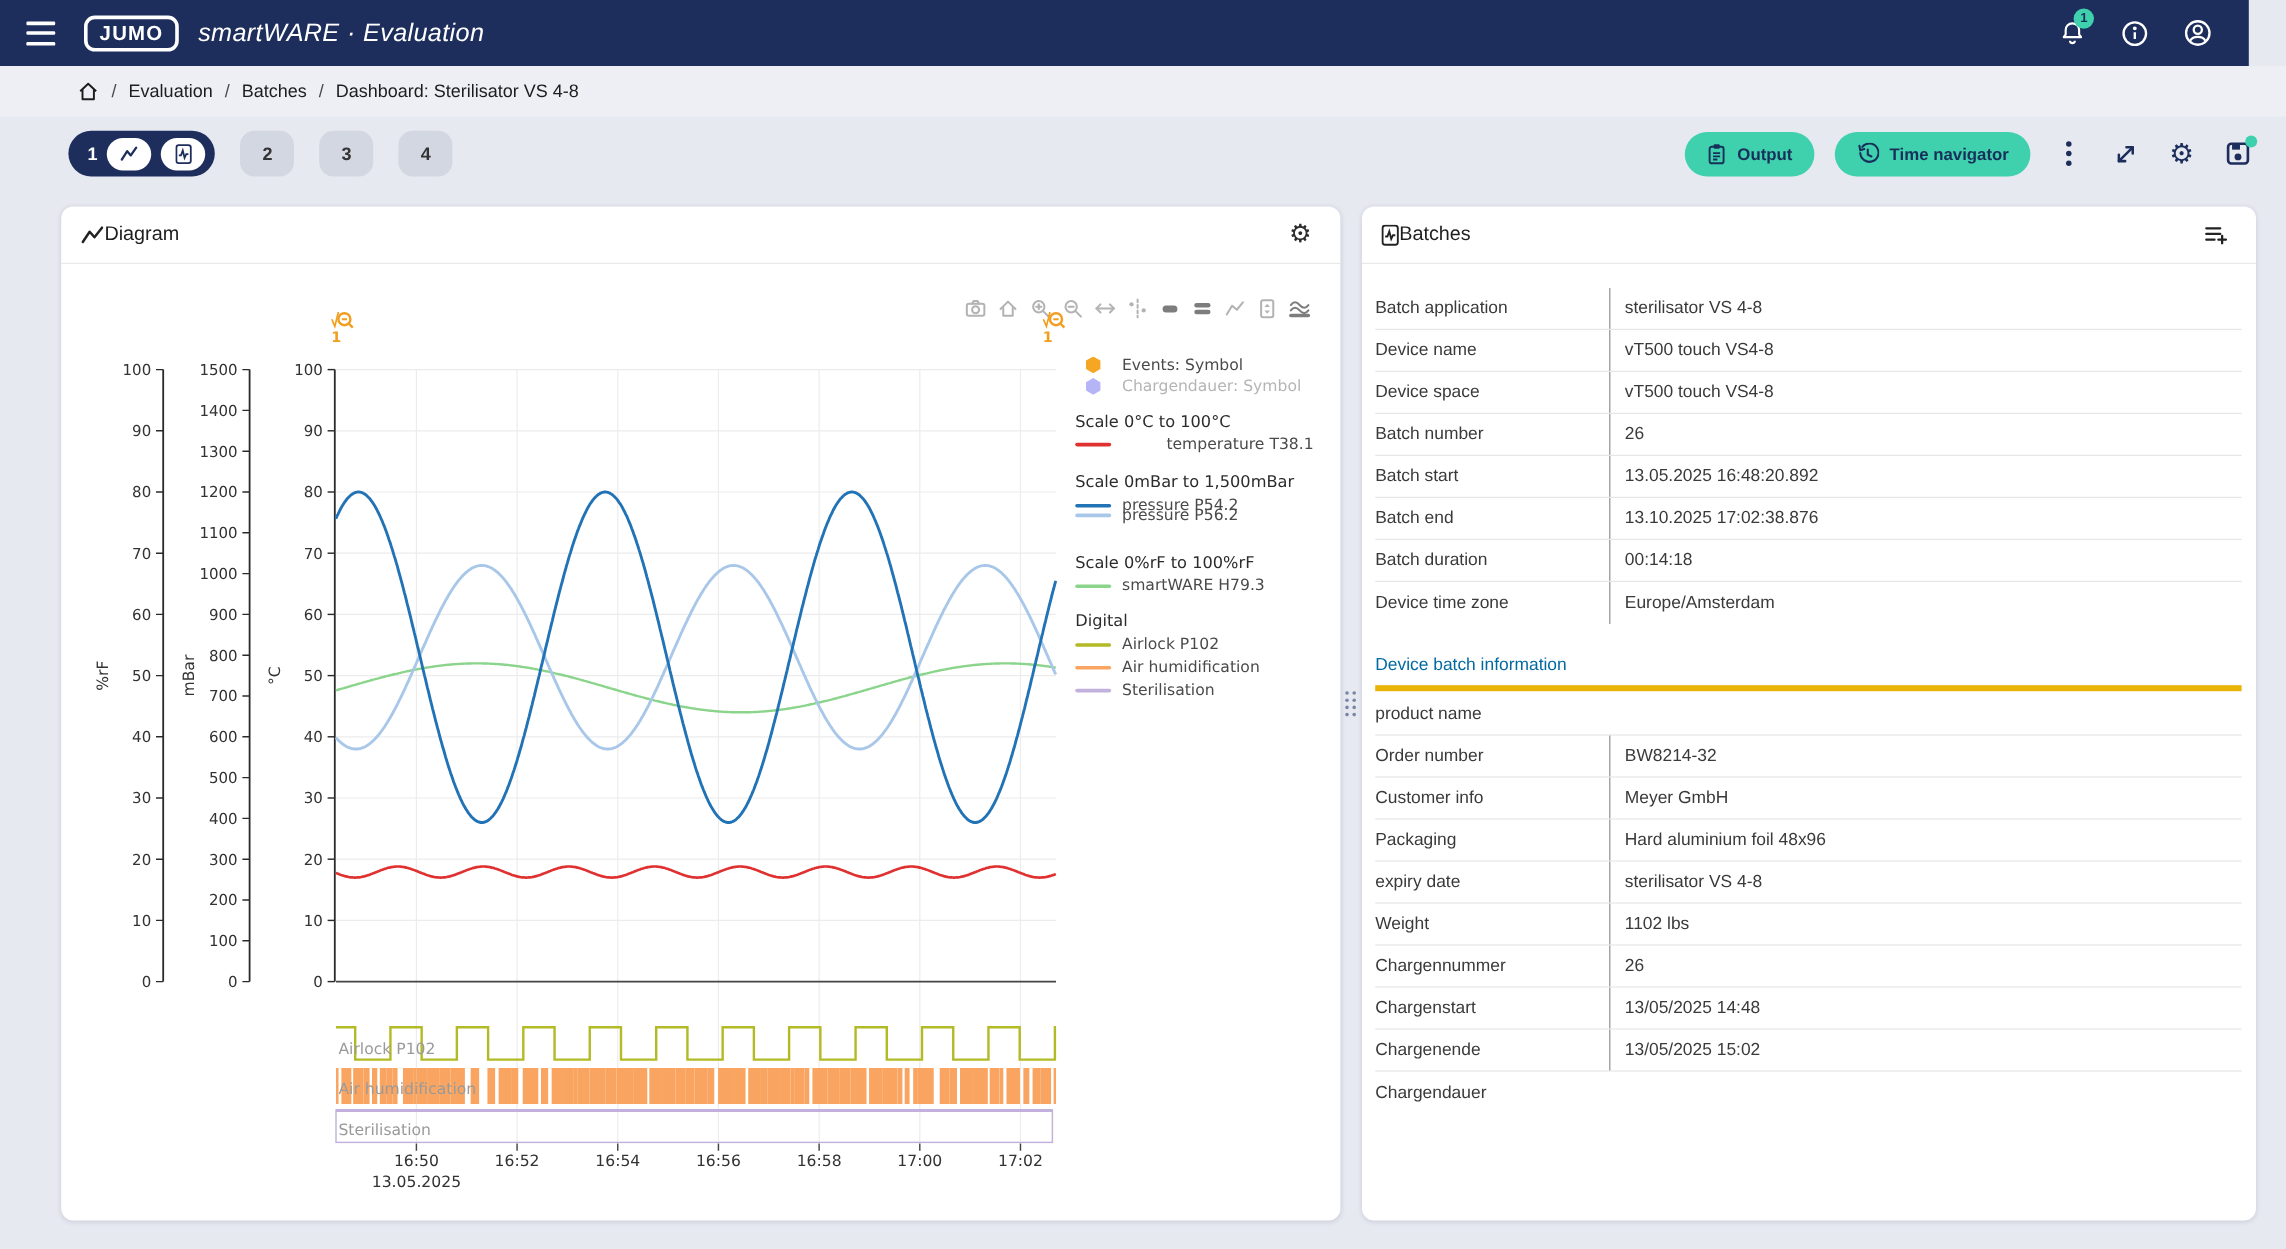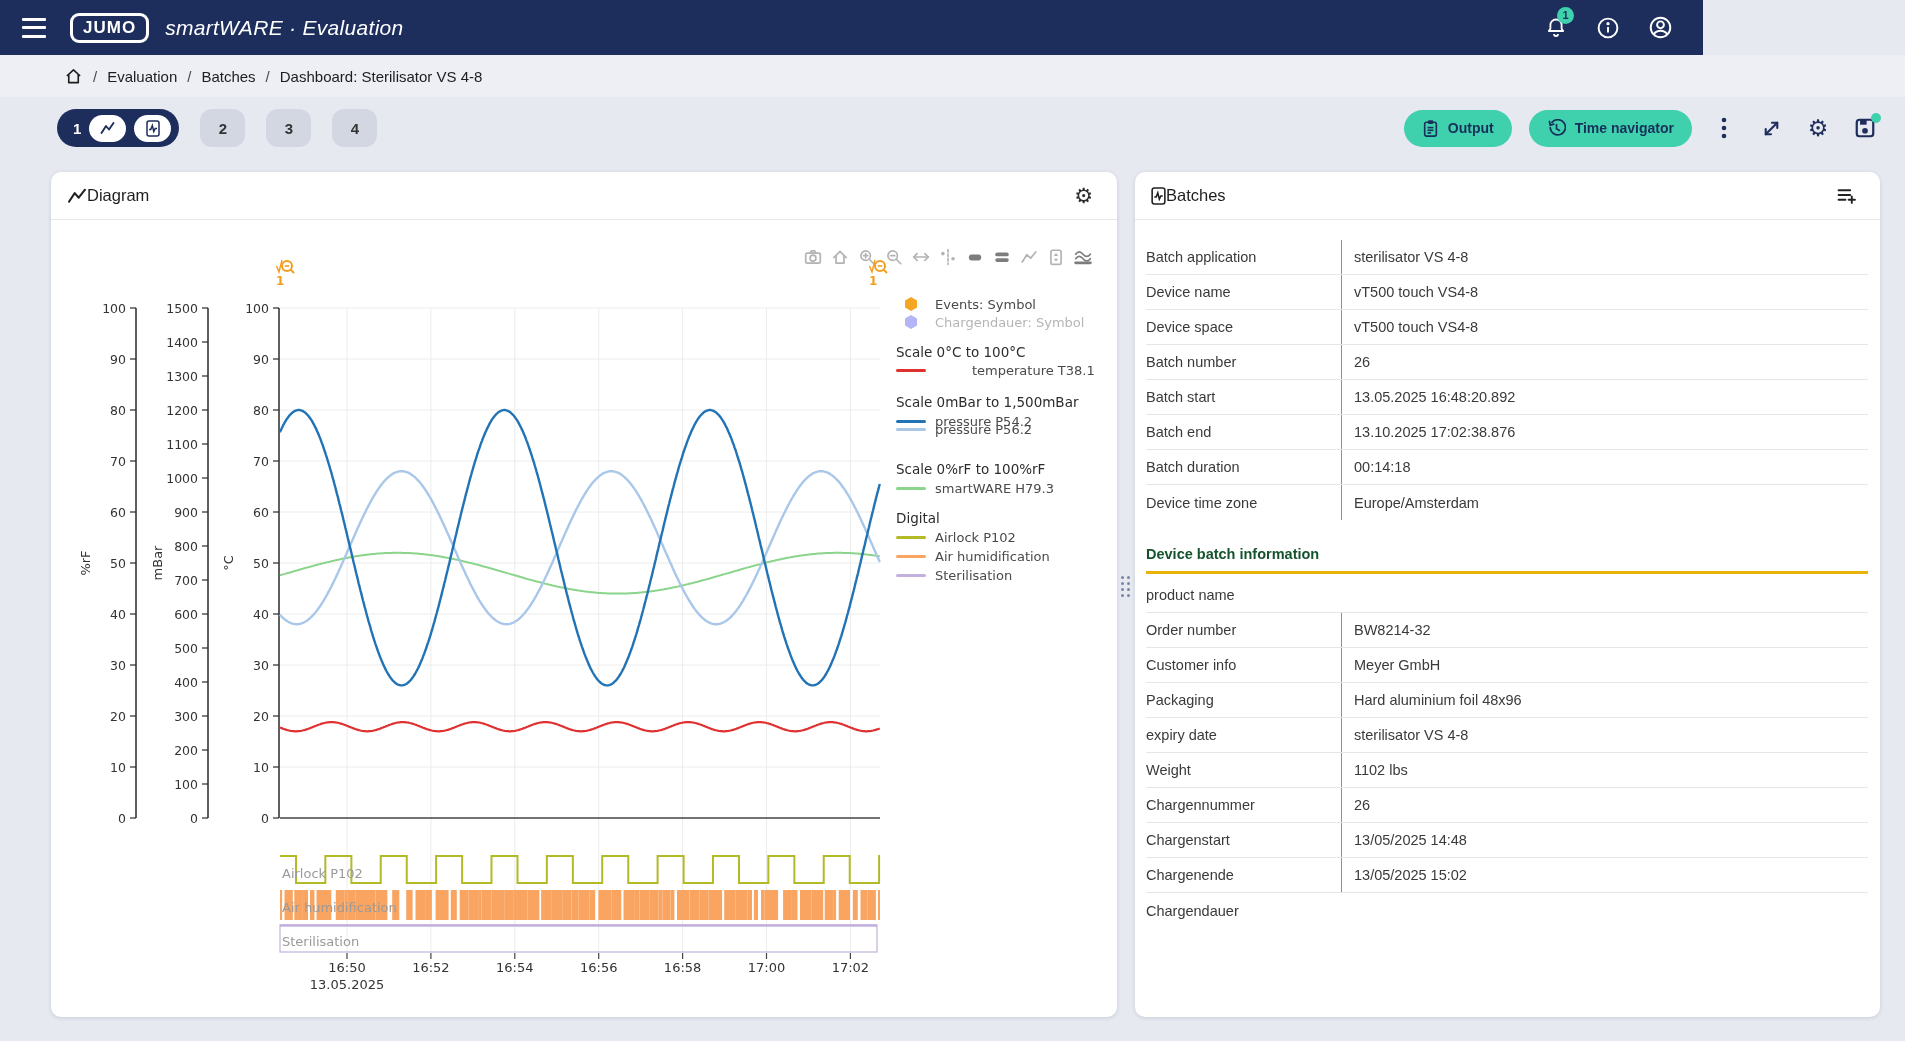--- a/index.html
+++ b/index.html
@@ -1,20 +1,20 @@
 <!DOCTYPE html>
 <html><head>
 <meta charset="utf-8">
 <style>
   * { margin:0; padding:0; box-sizing:border-box; }
   html,body { width:1905px; height:1041px; overflow:hidden; }
   body { font-family:"Liberation Sans", sans-serif; background:#e7e9f0; position:relative; }
 
   
-  .navbar { position:absolute; top:0; left:0; width:1703px; height:55px; background:#1e2e5c;
+  .navbar { position:absolute; top:0; left:0; width:1874px; height:55px; background:#1e2e5c;
             display:flex; align-items:center; color:#fff; }
   .hamburger { width:26px; height:20px; margin-left:22px; display:flex; flex-direction:column;
                justify-content:space-between; cursor:pointer; }
   .hamburger div { width:24px; height:3px; background:#fff; border-radius:1px; }
   .logo { margin-left:22px; border:3px solid #fff; border-radius:9px; padding:2px 10px;
           font-weight:700; font-size:17px; letter-spacing:1px; }
   .brand { margin-left:16px; font-style:italic; font-size:21px; font-weight:500; letter-spacing:.3px; }
   .nav-right { margin-left:auto; display:flex; align-items:center; gap:26px; padding-right:30px; }
   .nav-icon { position:relative; width:26px; height:26px; display:flex; align-items:center;
               justify-content:center; cursor:pointer; }
@@ -75,21 +75,21 @@
   .zoombadge .one { font-size:12px; font-weight:700; margin-left:1px; line-height:6px; }
 
   
   .btable { position:absolute; left:11px; right:12px; }
   .brow { display:grid; grid-template-columns:195px 1fr; height:35px; align-items:center;
           border-bottom:1px solid #e6e6e6; font-size:14.5px; color:#3a3a3a; }
   .brow:last-child { border-bottom:none; }
   .brow .val { border-left:1px solid #8f8f8f; padding-left:12px; align-self:stretch;
                display:flex; align-items:center; }
   .section-head { position:absolute; left:11px; right:12px; top:374px; font-size:14.5px;
-                  font-weight:700; color:#14532d; padding-bottom:9px; border-bottom:3px solid #eab308; }
+                  font-weight:400; color:#0369a1; padding-bottom:9px; border-bottom:5px solid #eab308; }
 
   .drag-handle { position:absolute; left:1121px; top:576px; width:10px; height:26px;
                  display:grid; grid-template-columns:repeat(2,3px); grid-auto-rows:3px; gap:3px; cursor:col-resize; }
   .drag-handle i { background:#7886a8; border-radius:50%; }
 
   svg { display:block; }
 </style>
 </head>
 <body>
 

